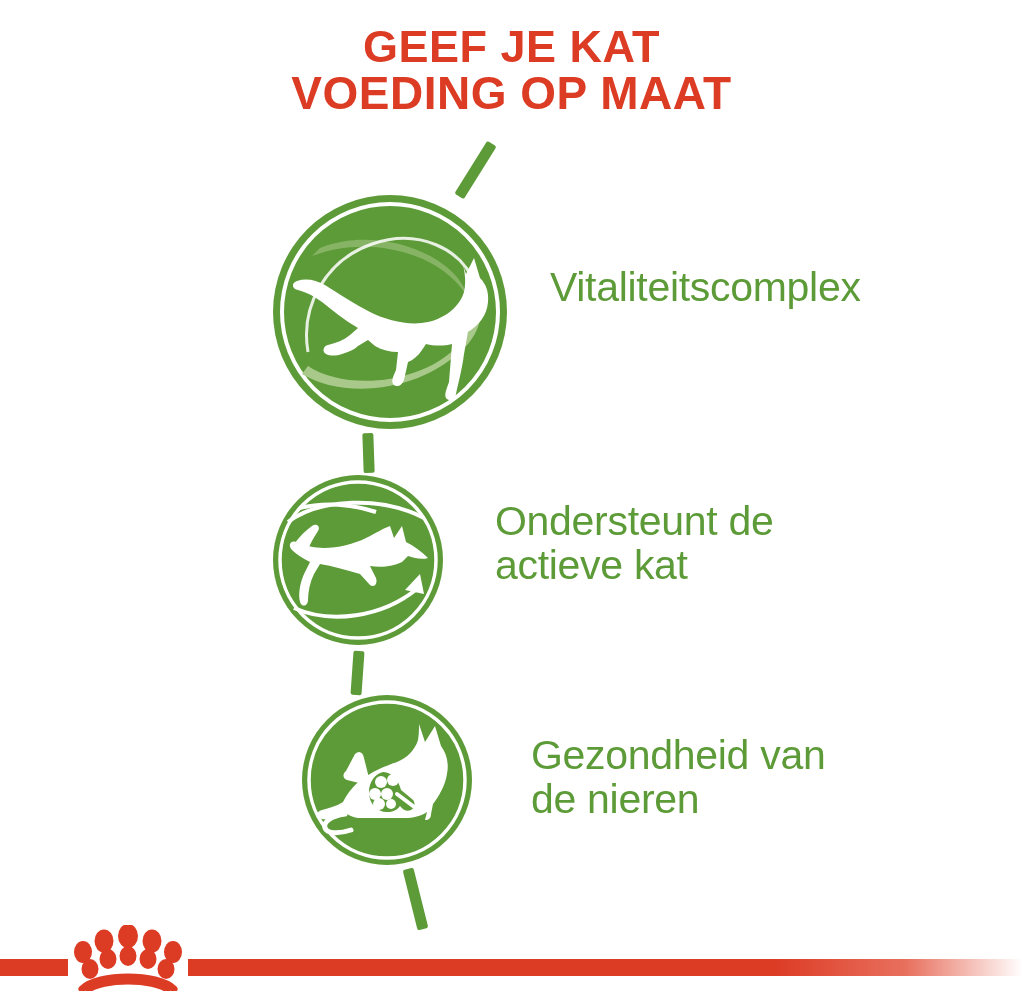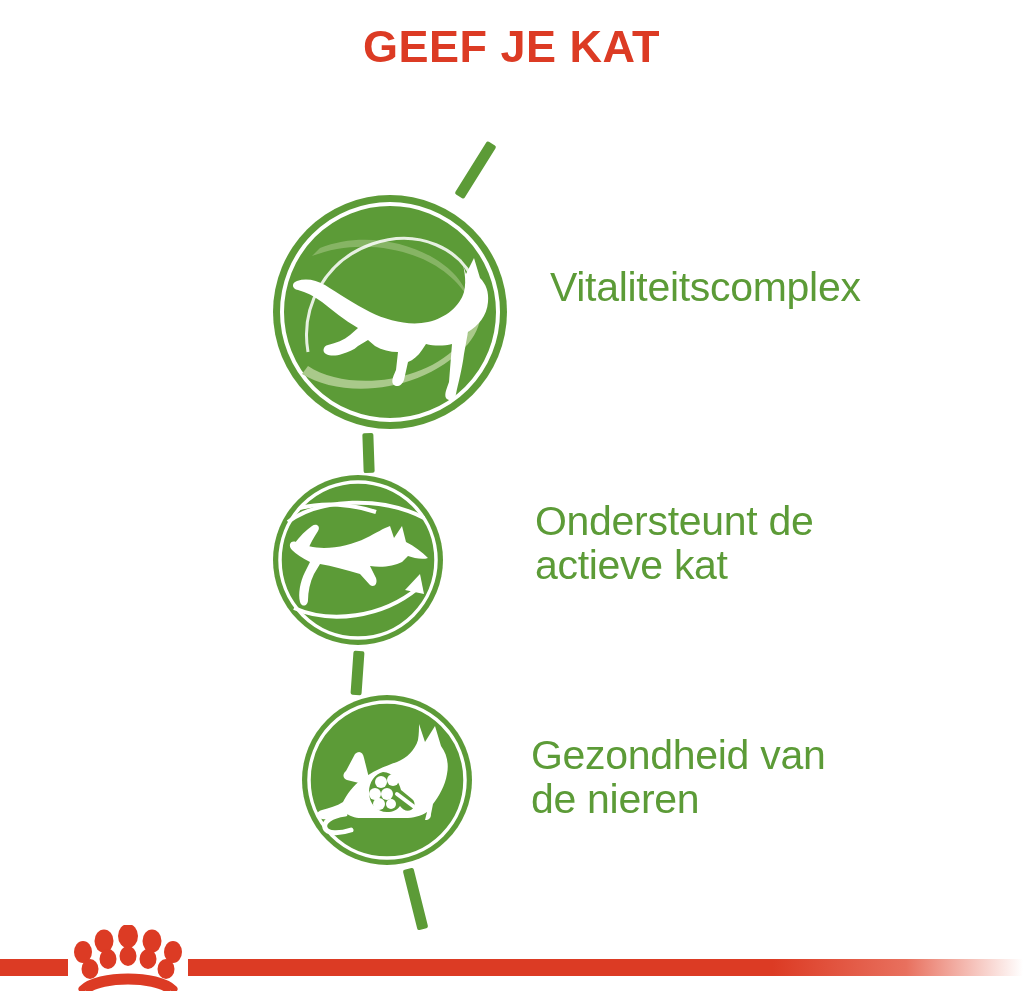--- a/index.html
+++ b/index.html
@@ -56,21 +56,21 @@
     font-size: 41px;
     line-height: 1.07;
     letter-spacing: -0.3px;
     white-space: pre-line;
   }
 
   #feature-0 { left: 272px; top: 194px; width: 740px; height: 236px; }
   #feature-0 .feature-label { left: 278px; top: 72px; width: 470px; }
 
   #feature-1 { left: 272px; top: 474px; width: 700px; height: 174px; }
-  #feature-1 .feature-label { left: 223px; top: 26px; width: 460px; margin-left: 40px; }
+  #feature-1 .feature-label { left: 223px; top: 26px; width: 460px; }
 
   #feature-2 { left: 301px; top: 694px; width: 700px; height: 174px; }
   #feature-2 .feature-label { left: 230px; top: 40px; width: 470px; }
 
   
   .connector {
     position: absolute;
     background: #5C9B37;
     border-radius: 2px;
   }
@@ -124,20 +124,21 @@
     height: 66px;
   }
 </style>
 </head>
 <body>
 
 <div id="page">
 
   <div class="title-block">
     <span class="title-line title-line-1">GEEF JE KAT</span>
+    <span class="title-line title-line-2">VOEDING OP MAAT</span>
   </div>
 
   <div class="connector" id="connector-top"></div>
 
   <div class="feature" id="feature-0">
     <div class="feature-icon">
       <svg width="236" height="236" viewBox="0 0 236 236" xmlns="http://www.w3.org/2000/svg">
         <circle cx="118" cy="118" r="117" fill="#5C9B37"></circle>
         <circle cx="118" cy="118" r="108" fill="none" stroke="#ffffff" stroke-width="4"></circle>
 

